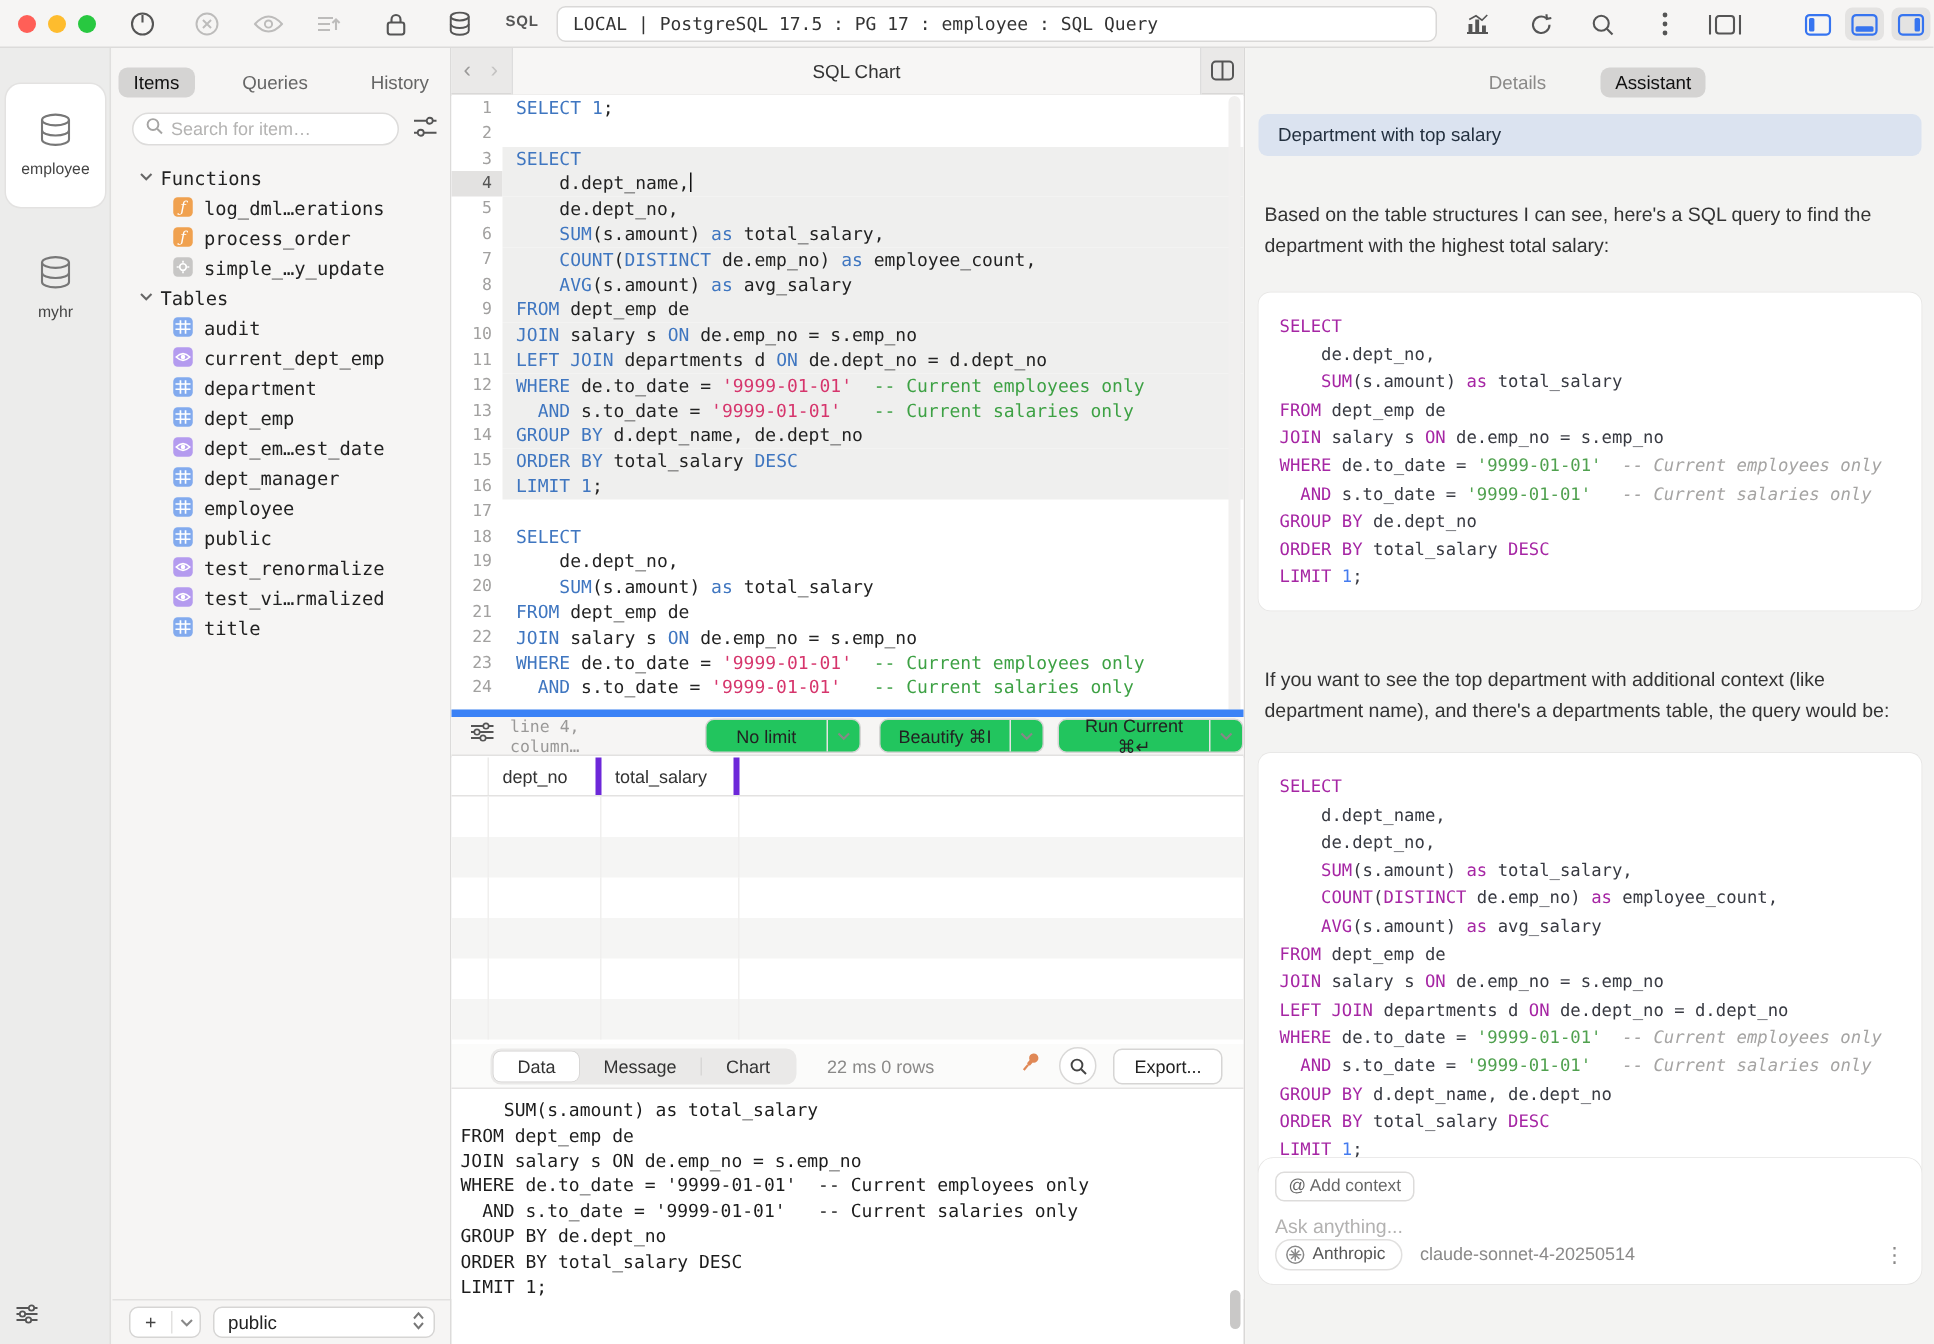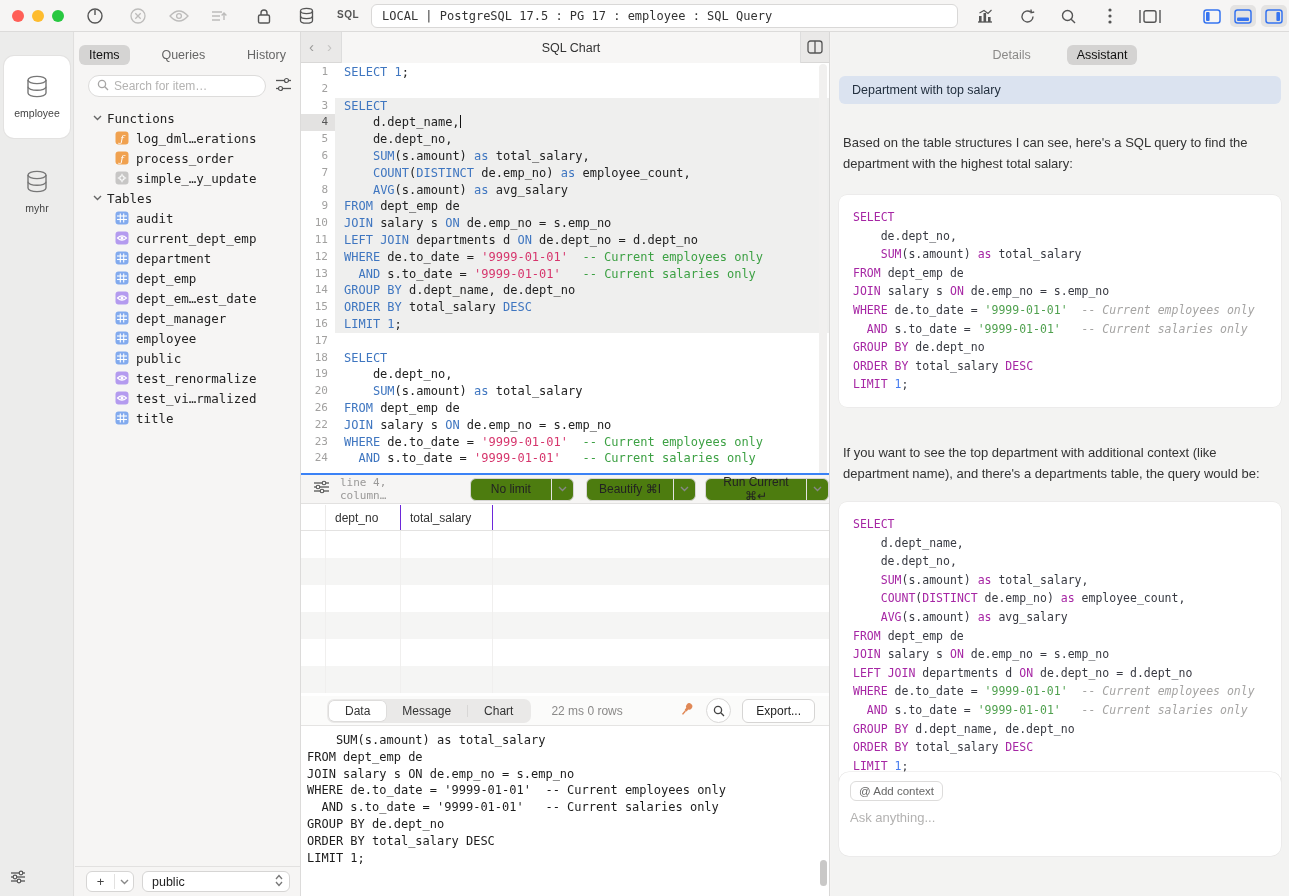--- a/index.html
+++ b/index.html
@@ -86,36 +86,36 @@
   .code-line.stmt { background:#efefee; margin-left:-9px; padding-left:9px; }
   .caret { display:inline-block; width:1.5px; height:13px; background:#111;
            vertical-align:-2px; }
   .e-kw { color:#3f76c0; } .e-str { color:#d6356c; } .e-com { color:#3da144; }
   .e-num { color:#3f76c0; }
   .ed-scroll { position:absolute; right:2px; top:32px; width:8px; height:440px;
                background:#f1f0ef; border-radius:4px; }
 
   
   .statusbar { position:absolute; left:0; top:441px; width:100%; height:31px;
-               background:#f6f5f4; border-top:2px solid #3b82f6; border-bottom:1px solid #e2e1e0;
+               background:#f6f5f4; border-top:5px solid #3b82f6; border-bottom:1px solid #e2e1e0;
                display:flex; align-items:center; }
   .pos-text { font-family:"DejaVu Sans Mono",monospace; font-size:11px; color:#9a9998;
               margin-left:10px; }
-  .sb-btn { height:23px; background:#4d7c0f; border:1px solid #d6d5d4; border-radius:6px;
+  .sb-btn { height:23px; background:#22c55e; border:1px solid #d6d5d4; border-radius:6px;
             display:flex; align-items:center; font-size:12px; color:#222; }
   .sb-btn .lbl { padding:0 10px; }
   .sb-btn .dd { width:22px; height:100%; border-left:1px solid #e4e3e2;
                 display:flex; align-items:center; justify-content:center; }
 
   
   .grid { position:absolute; left:0; top:473px; width:100%; height:191px; background:#fff; }
   .grid-header { display:flex; height:26px; border-bottom:1px solid #e3e2e1;
                  font-size:12px; color:#333; }
   .gh-cell { display:flex; align-items:center; padding-left:9px;
-             border-right:1px solid #6d28d9; }
+             border-right:4px solid #6d28d9; }
   .g-gut { width:25px; border-right:1px solid #eceBea; }
   .g-c1 { width:75px; } .g-c2 { width:92px; }
   .grid-row { display:flex; height:27px; }
   .grid-row.alt { background:#f5f5f4; }
   .gr-cell { border-right:1px solid #f0efee; height:100%; }
 
   
   .res-toolbar { position:absolute; left:0; top:664px; width:100%; height:30px;
                  background:#fbfbfa; border-bottom:1px solid #e5e4e3;
                  display:flex; align-items:center; }
@@ -569,21 +569,21 @@
         <div class="gut-cell">11</div>
         <div class="gut-cell">12</div>
         <div class="gut-cell">13</div>
         <div class="gut-cell">14</div>
         <div class="gut-cell">15</div>
         <div class="gut-cell">16</div>
         <div class="gut-cell">17</div>
         <div class="gut-cell">18</div>
         <div class="gut-cell">19</div>
         <div class="gut-cell">20</div>
-        <div class="gut-cell">26</div>
+        <div class="gut-cell">21</div>
         <div class="gut-cell">22</div>
         <div class="gut-cell">23</div>
         <div class="gut-cell">24</div>
       </div>
     <div class="codecol" id="ed-code">
         <div class="code-line"><span class="e-kw">SELECT</span> <span class="e-num">1</span>;</div>
         <div class="code-line"></div>
         <div class="code-line stmt"><span class="e-kw">SELECT</span></div>
         <div class="code-line stmt">    d.dept_name,<span class="caret"></span></div>
         <div class="code-line stmt">    de.dept_no,</div>
@@ -759,14 +759,30 @@
       <div class="a-line"><span class="a-kw">WHERE</span> de.to_date = <span class="a-str">'9999-01-01'</span>  <span class="a-com">-- Current employees only</span></div>
       <div class="a-line">  <span class="a-kw">AND</span> s.to_date = <span class="a-str">'9999-01-01'</span>   <span class="a-com">-- Current salaries only</span></div>
       <div class="a-line"><span class="a-kw">GROUP</span> <span class="a-kw">BY</span> d.dept_name, de.dept_no</div>
       <div class="a-line"><span class="a-kw">ORDER</span> <span class="a-kw">BY</span> total_salary <span class="a-kw">DESC</span></div>
       <div class="a-line"><span class="a-kw">LIMIT</span> <span class="a-num">1</span>;</div>
     </div>
 
   <div class="composer">
     <span class="ctx-pill">@ Add context</span>
     <div class="ask-ph">Ask anything...</div>
+    <div class="comp-row">
+      <span class="prov-pill">
+        <svg width="13" height="13" viewBox="0 0 13 13">
+            <circle cx="6.5" cy="6.5" r="5.6" fill="none" stroke="#888" stroke-width="1"></circle>
+            <g stroke="#888" stroke-width="1">
+              <line x1="6.5" y1="2.5" x2="6.5" y2="10.5"></line>
+              <line x1="2.5" y1="6.5" x2="10.5" y2="6.5"></line>
+              <line x1="3.7" y1="3.7" x2="9.3" y2="9.3"></line>
+              <line x1="9.3" y1="3.7" x2="3.7" y2="9.3"></line>
+            </g>
+          </svg>
+        <span>Anthropic</span>
+      </span>
+      <span class="model">claude-sonnet-4-20250514</span>
+      <span class="kebab">⋮</span>
+    </div>
   </div>
 </div>
 
 </body></html>

